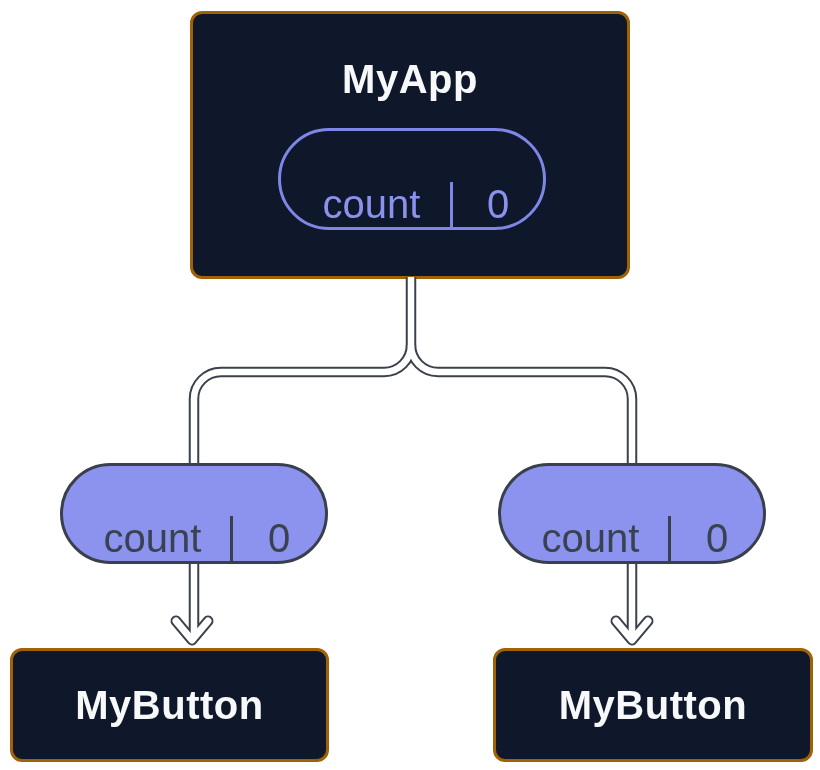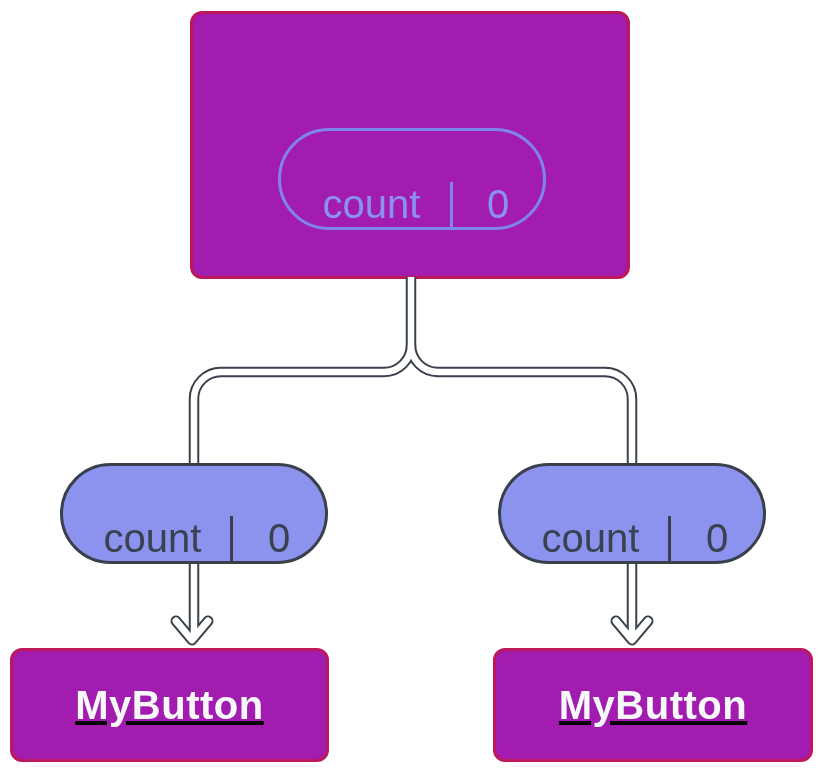--- a/index.html
+++ b/index.html
@@ -6,25 +6,24 @@
   .stage {
     position: relative;
     width: 820px;
     height: 770px;
     background: #ffffff;
     font-family: "Liberation Sans", sans-serif;
     overflow: hidden;
   }
   .node {
     position: absolute;
-    background: #a21caf;
-    border: 3px solid #be185d;
+    background: #0f172a;
+    border: 3px solid #a16207;
     border-radius: 12px;
     box-sizing: border-box;
-    text-decoration: underline;
   }
   .node-title {
     color: #F7F8F9;
     font-size: 40px;
     font-weight: 700;
     letter-spacing: 0.5px;
     text-align: center;
     white-space: nowrap;
   }
   .root-title {
@@ -93,20 +92,21 @@
     </g>
     <g stroke="#FFFFFF" stroke-width="6.5" fill="none">
       <path d="M411 277 L411 345"></path>
       <path d="M411 345 A27 27 0 0 1 384 372 L221 372 A27 27 0 0 0 194 399 L194 636"></path>
       <path d="M411 345 A27 27 0 0 0 438 372 L605 372 A27 27 0 0 1 632 399 L632 636"></path>
       <path stroke-width="7" stroke-linecap="round" stroke-linejoin="round" d="M176 621 L192 640 L208 621"></path>
       <path stroke-width="7" stroke-linecap="round" stroke-linejoin="round" d="M616 621 L632 640 L648 621"></path>
     </g>
   </svg>
 
+  <div class="node-title root-title">MyApp</div>
 
   <div class="pill state-pill">
     <div class="cell key-cell">count</div>
     <div class="cell value-cell">0</div>
   </div>
 
   <div class="pill prop-pill prop-pill-left">
     <div class="cell key-cell">count</div>
     <div class="cell value-cell">0</div>
   </div>

